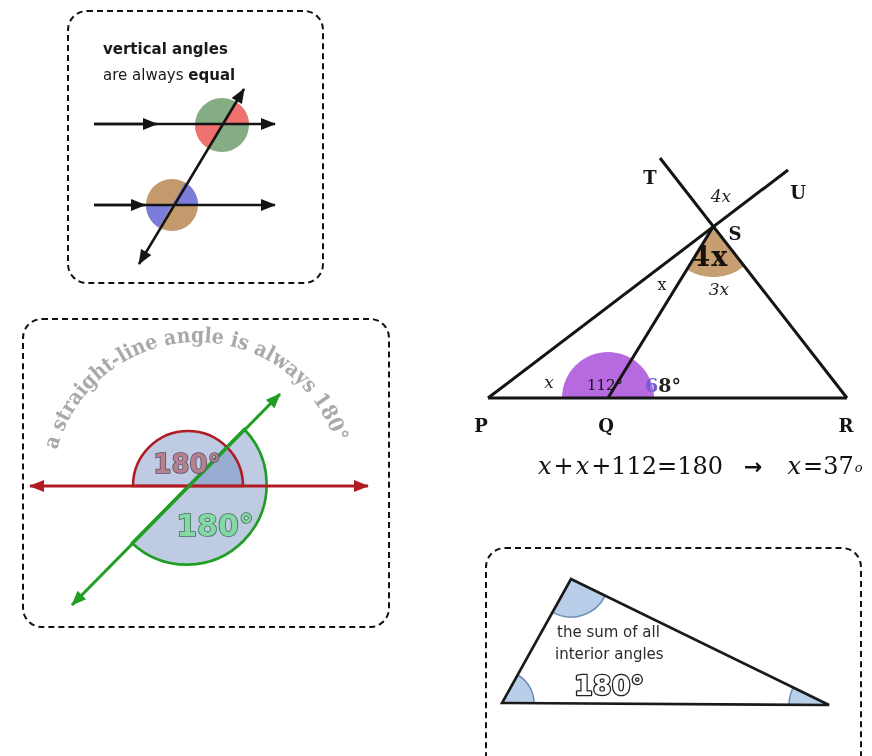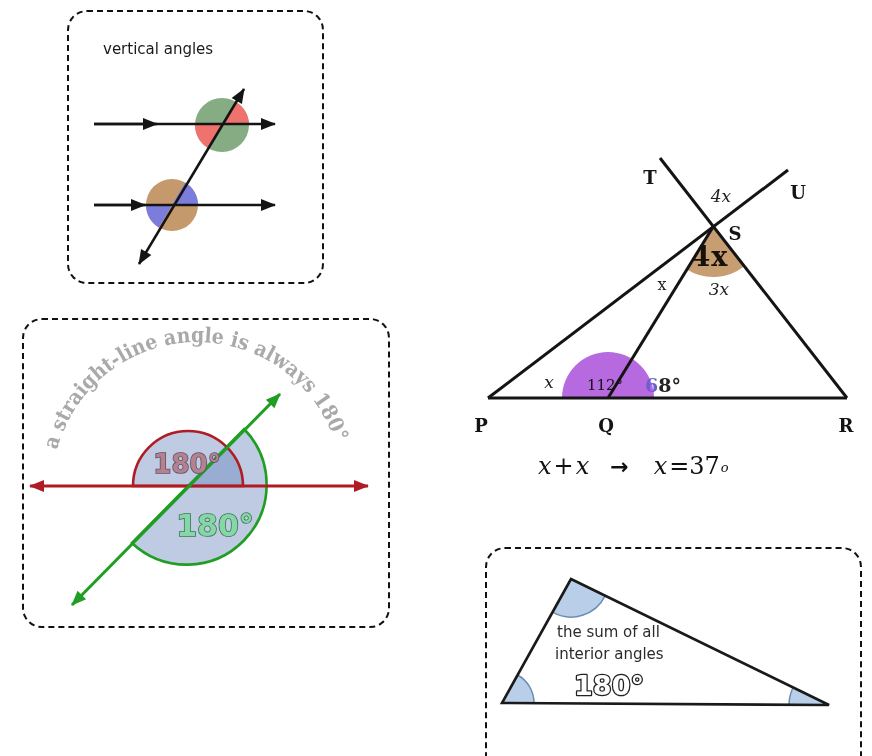--- a/index.html
+++ b/index.html
@@ -4,40 +4,41 @@
 <style>
   html,body{margin:0;padding:0;background:#fff;}
   .canvas{position:relative;width:872px;height:756px;background:#ffffff;overflow:hidden;
           font-family:"DejaVu Sans",sans-serif;color:#1a1a1a;}
   .dashed-box{position:absolute;border:2.5px dashed #111;border-radius:20px;background:#fff;}
   #box-vertical{left:67px;top:10px;width:253px;height:270px;}
   #box-straight{left:22px;top:318px;width:364px;height:306px;}
   #box-triangle{left:485px;top:547px;width:373px;height:226px;}
   #diagram-pqr{position:absolute;left:470px;top:150px;width:402px;height:300px;}
   .vbox-text{position:absolute;left:34px;top:24px;font-size:15px;line-height:26px;color:#1a1a1a;}
-  .vbox-text b{font-weight:400;}
+  .vbox-text b{font-weight:700;}
   svg{display:block;}
   .abs-svg{position:absolute;left:0;top:0;}
   #equation{position:absolute;left:537px;top:452px;width:330px;display:flex;align-items:baseline;
             font-family:"DejaVu Serif",serif;font-size:24px;color:#111;}
   #equation .it{font-style:italic;}
   #equation .tok{margin:0 1px;}
   #equation .arrow{font-family:"DejaVu Sans",sans-serif;font-weight:700;font-size:22px;
                    margin:0 24px 0 20px;}
   #equation sup{font-size:13px;font-style:italic;position:relative;top:-2px;}
   text{user-select:none;}
 </style>
 </head>
 <body>
 
 <div class="canvas">
 
   <div id="box-vertical" class="dashed-box">
     <div class="vbox-text">
       <div><b>vertical angles</b></div>
+      <div><span>are always </span><b>equal</b></div>
     </div>
     <svg class="abs-svg" width="253" height="270" viewBox="0 0 253 270">
       <defs>
         <marker id="mk-black" markerUnits="userSpaceOnUse" markerWidth="18" markerHeight="14" refX="15" refY="7" orient="auto-start-reverse">
           <path d="M1,1 L16,7 L1,13 Z" fill="#141414"></path>
         </marker>
       </defs>
 
       <circle cx="153" cy="113" r="27" fill="#85AC82"></circle>
       <path d="M153,113 L180,113 A27,27 0 0 0 166.6,89.7 Z" fill="#F0726E"></path>
@@ -112,20 +113,21 @@
       <text x="79" y="238" text-anchor="middle" font-family="DejaVu Serif, serif" font-style="italic" font-size="17" fill="#222">x</text>
       <text x="135" y="240" text-anchor="middle" font-family="DejaVu Serif, serif" font-size="15" fill="#111">112°</text>
       <text x="175" y="242" font-family="DejaVu Serif, serif" font-weight="700" font-size="19"><tspan fill="#6F5ED2">6</tspan><tspan fill="#222222">8°</tspan></text>
     </svg>
   </div>
 
   <div id="equation">
     <span class="tok it">x</span>
     <span class="tok">+</span>
     <span class="tok it">x</span>
+    <span class="tok">+112=180</span>
     <span class="arrow">→</span>
     <span class="tok it">x</span>
     <span class="tok">=37</span>
     <sup>o</sup>
   </div>
 
   <div id="box-triangle" class="dashed-box">
     <svg class="abs-svg" width="373" height="226" viewBox="0 0 373 226">
       <path d="M84,30 L15,154 L342,156 Z" fill="#ffffff" stroke="none"></path>
       <g stroke-width="1.5">

